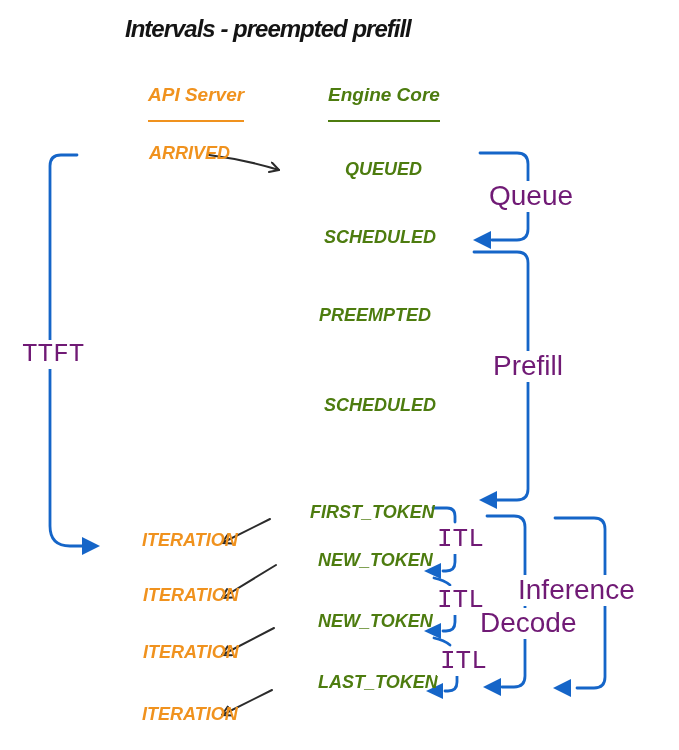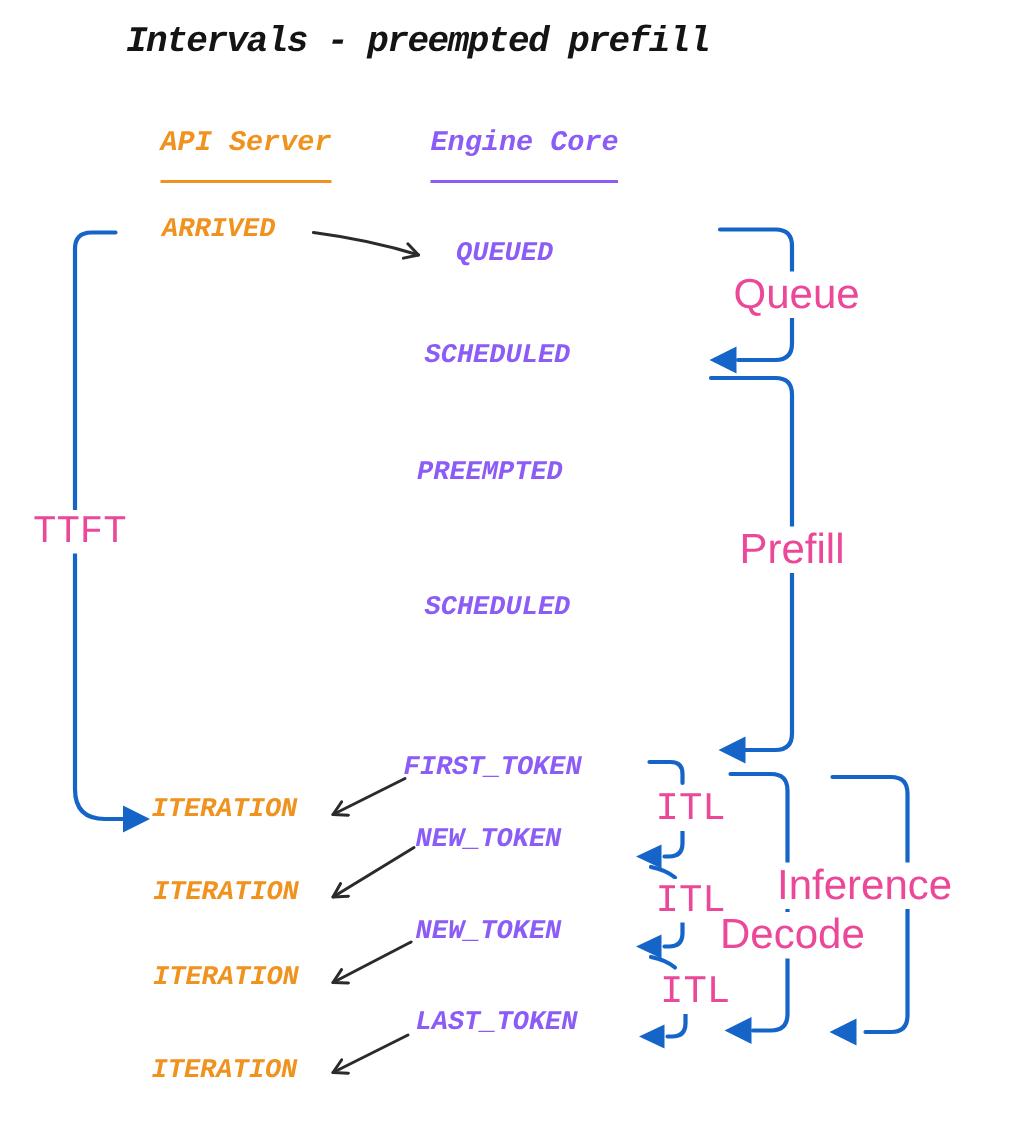--- a/index.html
+++ b/index.html
@@ -6,32 +6,33 @@
   #canvas{
     position:relative;
     width:679px;height:750px;
     background:#ffffff;
     overflow:hidden;
     font-family:"DejaVu Sans",sans-serif;
   }
   #lines{position:absolute;left:0;top:0;z-index:1;}
   .txt{position:absolute;z-index:2;white-space:nowrap;line-height:1.1;}
   .hand{
-    font-family:Liberation Mono, monospace;
+    font-family:Liberation Sans, sans-serif;
     font-style:italic;font-weight:bold;
     letter-spacing:0px;
+    margin-left:41px;
   }
   .title{font-size:24px;color:#141414;letter-spacing:-1px;}
   .hdr{font-size:19px;padding-bottom:14px;border-bottom:2px solid currentColor;}
   .ev{font-size:18px;}
   .orange{color:#F0921E;}
-  .red{color:#8b5cf6;}
+  .red{color:#4d7c0f;}
   .blue-label{
     font-family:"Liberation Sans","DejaVu Sans",sans-serif;
-    font-weight:normal;color:#ec4899;background:#ffffff;
+    font-weight:normal;color:#701a75;background:#ffffff;
     padding:0 3px;
   }
   .big{font-size:28px;}
   .small{font-size:26px;font-family:Liberation Mono, monospace;}
 </style>
 </head>
 <body>
 
 <div id="canvas">
 

